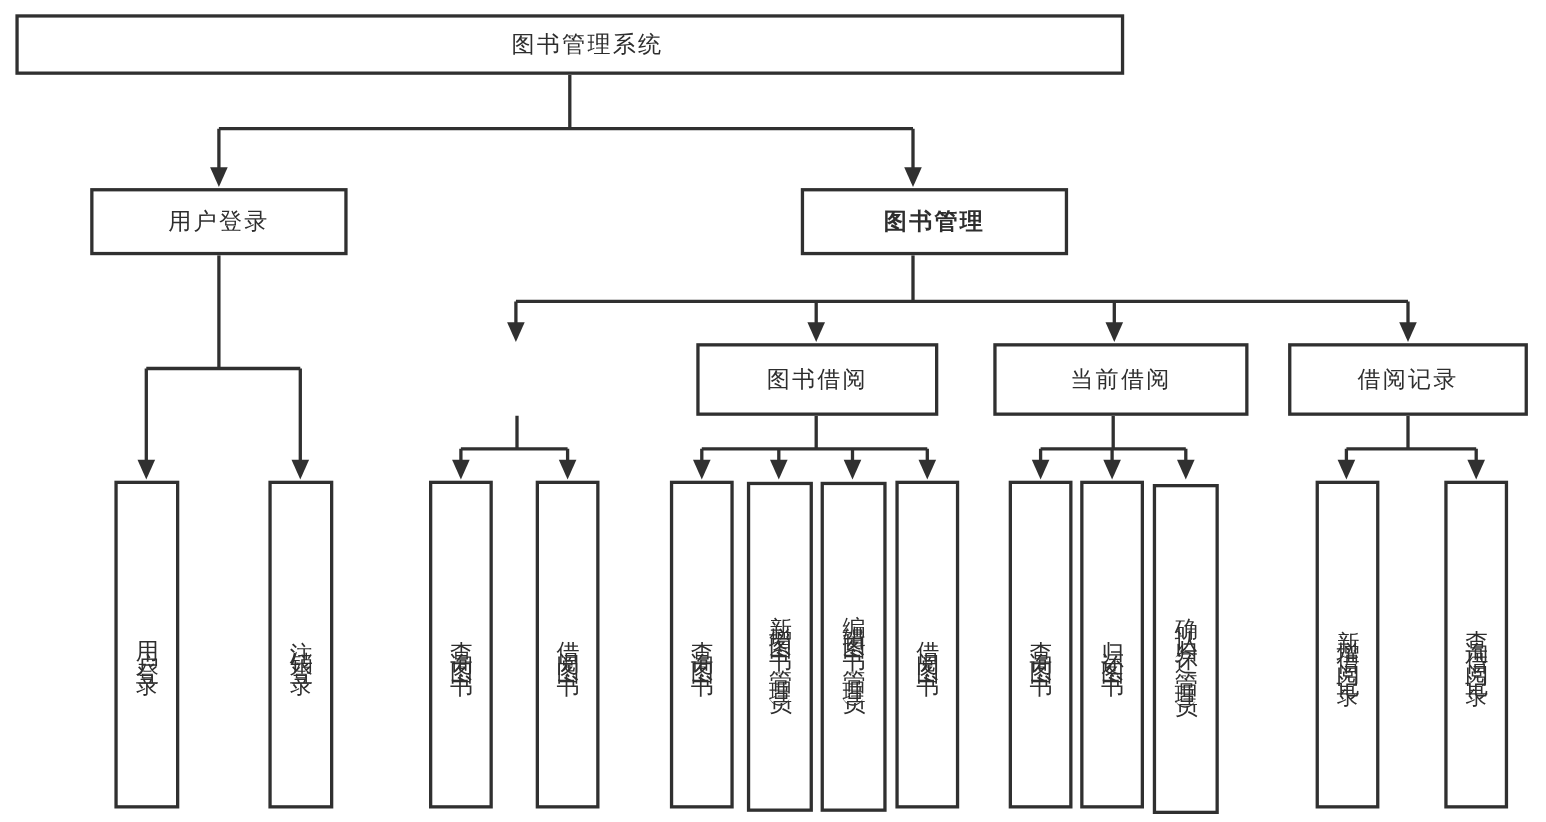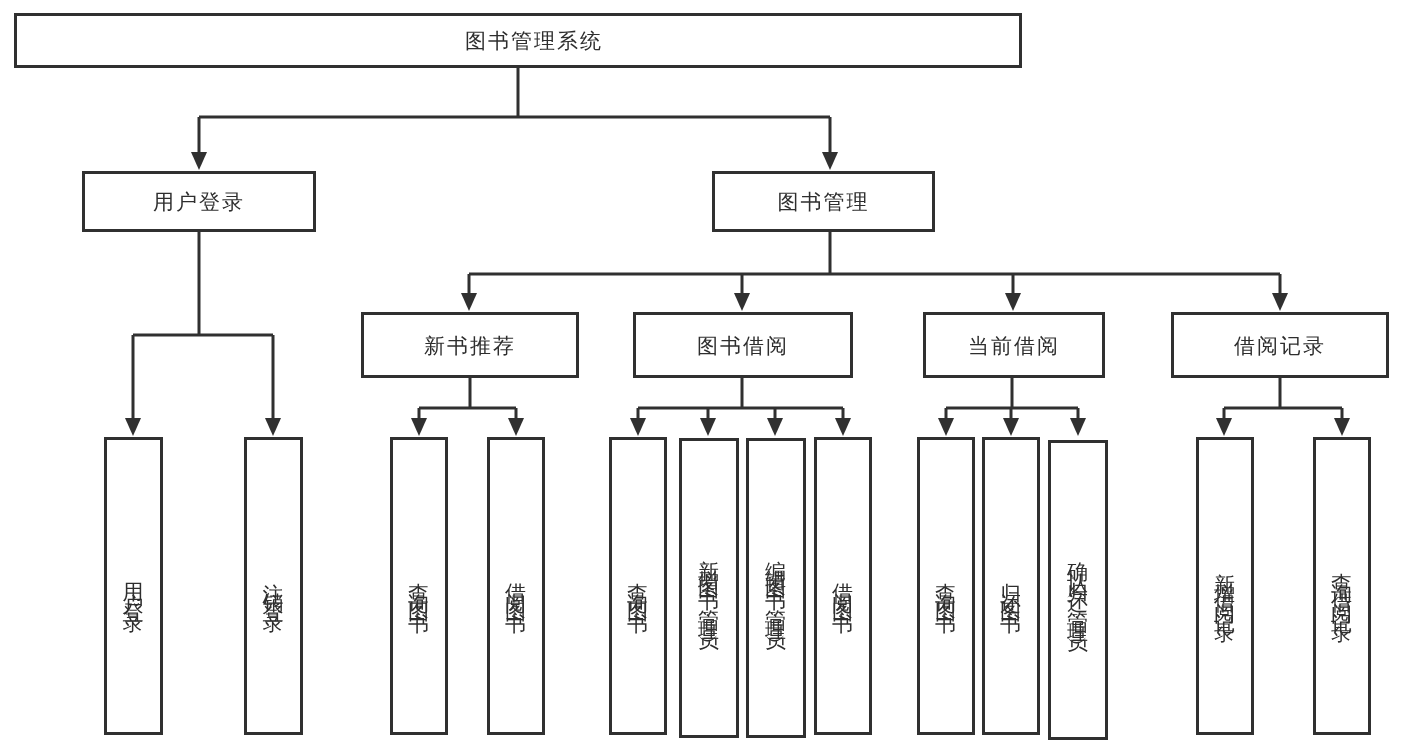--- a/index.html
+++ b/index.html
@@ -95,25 +95,24 @@
     <polygon points="1070,418 1086,418 1078,436"></polygon>
 
     <path d="M1280,378 V408 M1224,408 H1342 M1224,408 V421 M1342,408 V421"></path>
     <polygon points="1216,418 1232,418 1224,436"></polygon>
     <polygon points="1334,418 1350,418 1342,436"></polygon>
   </svg>
 
   <div class="box h" style="left:14px; top:13px; width:1008px; height:55px;padding-left:32px;">图书管理系统</div>
 
   <div class="box h" style="left:82px; top:171px; width:234px; height:61px;">用户登录</div>
-  <div class="box h" style="left:712px; top:171px; width:223px; height:61px;">图书管理</div>
+  <div class="box h" style="left:728px; top:171px; width:243px; height:61px;font-weight:bold;">图书管理</div>
 
-  <div class="box h" style="left:361px; top:312px; width:218px; height:66px;">新书推荐</div>
   <div class="box h" style="left:633px; top:312px; width:220px; height:66px;">图书借阅</div>
-  <div class="box h" style="left:903px; top:312px; width:182px; height:66px;margin-left:20px;">当前借阅</div>
+  <div class="box h" style="left:903px; top:312px; width:232px; height:66px;">当前借阅</div>
   <div class="box h" style="left:1171px; top:312px; width:218px; height:66px;">借阅记录</div>
 
   <div class="box v" style="left:104px; top:437px; width:59px; height:298px;">用户登录</div>
   <div class="box v" style="left:244px; top:437px; width:59px; height:298px;">注销登录</div>
 
   <div class="box v" style="left:390px; top:437px; width:58px; height:298px;">查询图书</div>
   <div class="box v" style="left:487px; top:437px; width:58px; height:298px;">借阅图书</div>
 
   <div class="box v" style="left:609px; top:437px; width:58px; height:298px;">查询图书</div>
   <div class="box v" style="left:679px; top:438px; width:60px; height:300px;">新增图书（管理员）</div>

